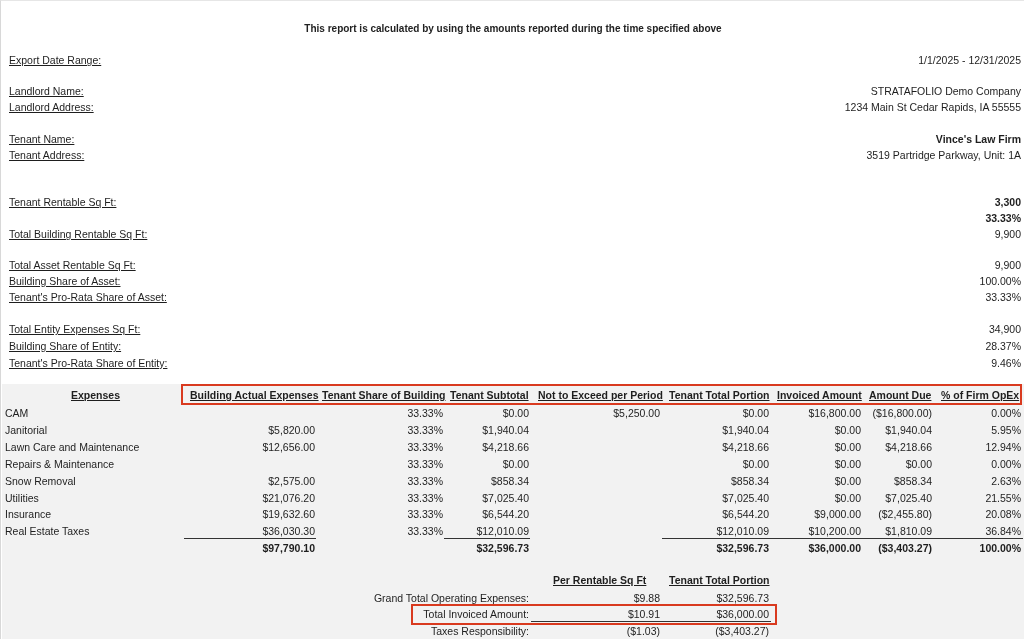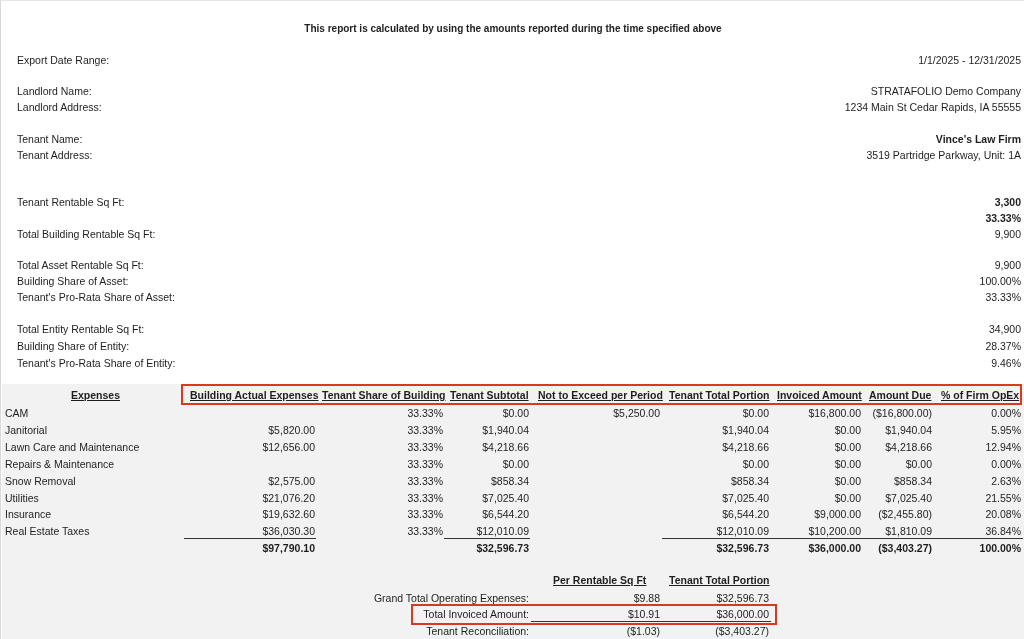--- a/index.html
+++ b/index.html
@@ -19,21 +19,21 @@
       position: absolute; top: 4px; left: 0; width: 1024px; text-align: center;
       font-weight: bold; font-size: 14.5px; color: #111;
     }
     .subtitle {
       position: absolute; top: 22px; left: 0; width: 1024px; text-align: center;
       font-weight: bold; font-size: 10px; color: #222;
     }
     .info-row {
       position: absolute; left: 4px; width: 1016px; height: 16px; line-height: 16px;
     }
-    .info-row .lbl { position: absolute; left: 12px; }
+    .info-row .lbl { position: absolute; left: 4px; text-decoration: underline; }
     .info-row .val { position: absolute; right: 0; text-align: right; }
     .bold { font-weight: bold; }
 
     .table-area {
       position: absolute; left: 1px; top: 383px; width: 1023px; height: 256px;
       background: #f2f2f2;
     }
     .hdr {
       position: absolute; top: 386px; height: 16px; line-height: 16px;
       font-weight: bold; text-decoration: underline; white-space: nowrap; font-size: 10.5px;
@@ -99,21 +99,21 @@
   <div class="info-row" style="top:272px">
     <span class="lbl">Building Share of Asset:</span>
     <span class="val">100.00%</span>
   </div>
   <div class="info-row" style="top:288px">
     <span class="lbl">Tenant's Pro-Rata Share of Asset:</span>
     <span class="val">33.33%</span>
   </div>
 
   <div class="info-row" style="top:320px">
-    <span class="lbl">Total Entity Rentable Sq Ft:</span>
+    <span class="lbl">Total Entity Expenses Sq Ft:</span>
     <span class="val">34,900</span>
   </div>
   <div class="info-row" style="top:337px">
     <span class="lbl">Building Share of Entity:</span>
     <span class="val">28.37%</span>
   </div>
   <div class="info-row" style="top:354px">
     <span class="lbl">Tenant's Pro-Rata Share of Entity:</span>
     <span class="val">9.46%</span>
   </div>
@@ -242,19 +242,19 @@
     <span class="cell r" style="right:365px">$9.88</span>
     <span class="cell r" style="right:256px">$32,596.73</span>
   </div>
   <div class="row summary" style="top:605px">
     <span class="cell r" style="right:496px">Total Invoiced Amount:</span>
     <span class="cell r" style="right:365px">$10.91</span>
     <span class="cell r" style="right:256px">$36,000.00</span>
   </div>
   <div class="rule" style="left:530px; top:620px; width:240px"></div>
   <div class="row summary" style="top:622px">
-    <span class="cell r" style="right:496px">Tenant Reconciliation:</span>
+    <span class="cell r" style="right:496px">Taxes Responsibility:</span>
     <span class="cell r" style="right:365px">($1.03)</span>
     <span class="cell r" style="right:256px">($3,403.27)</span>
   </div>
 
   <div class="red-box" style="left:410px; top:603px; width:366px; height:21px"></div>
 </div>
 
 </body></html>

